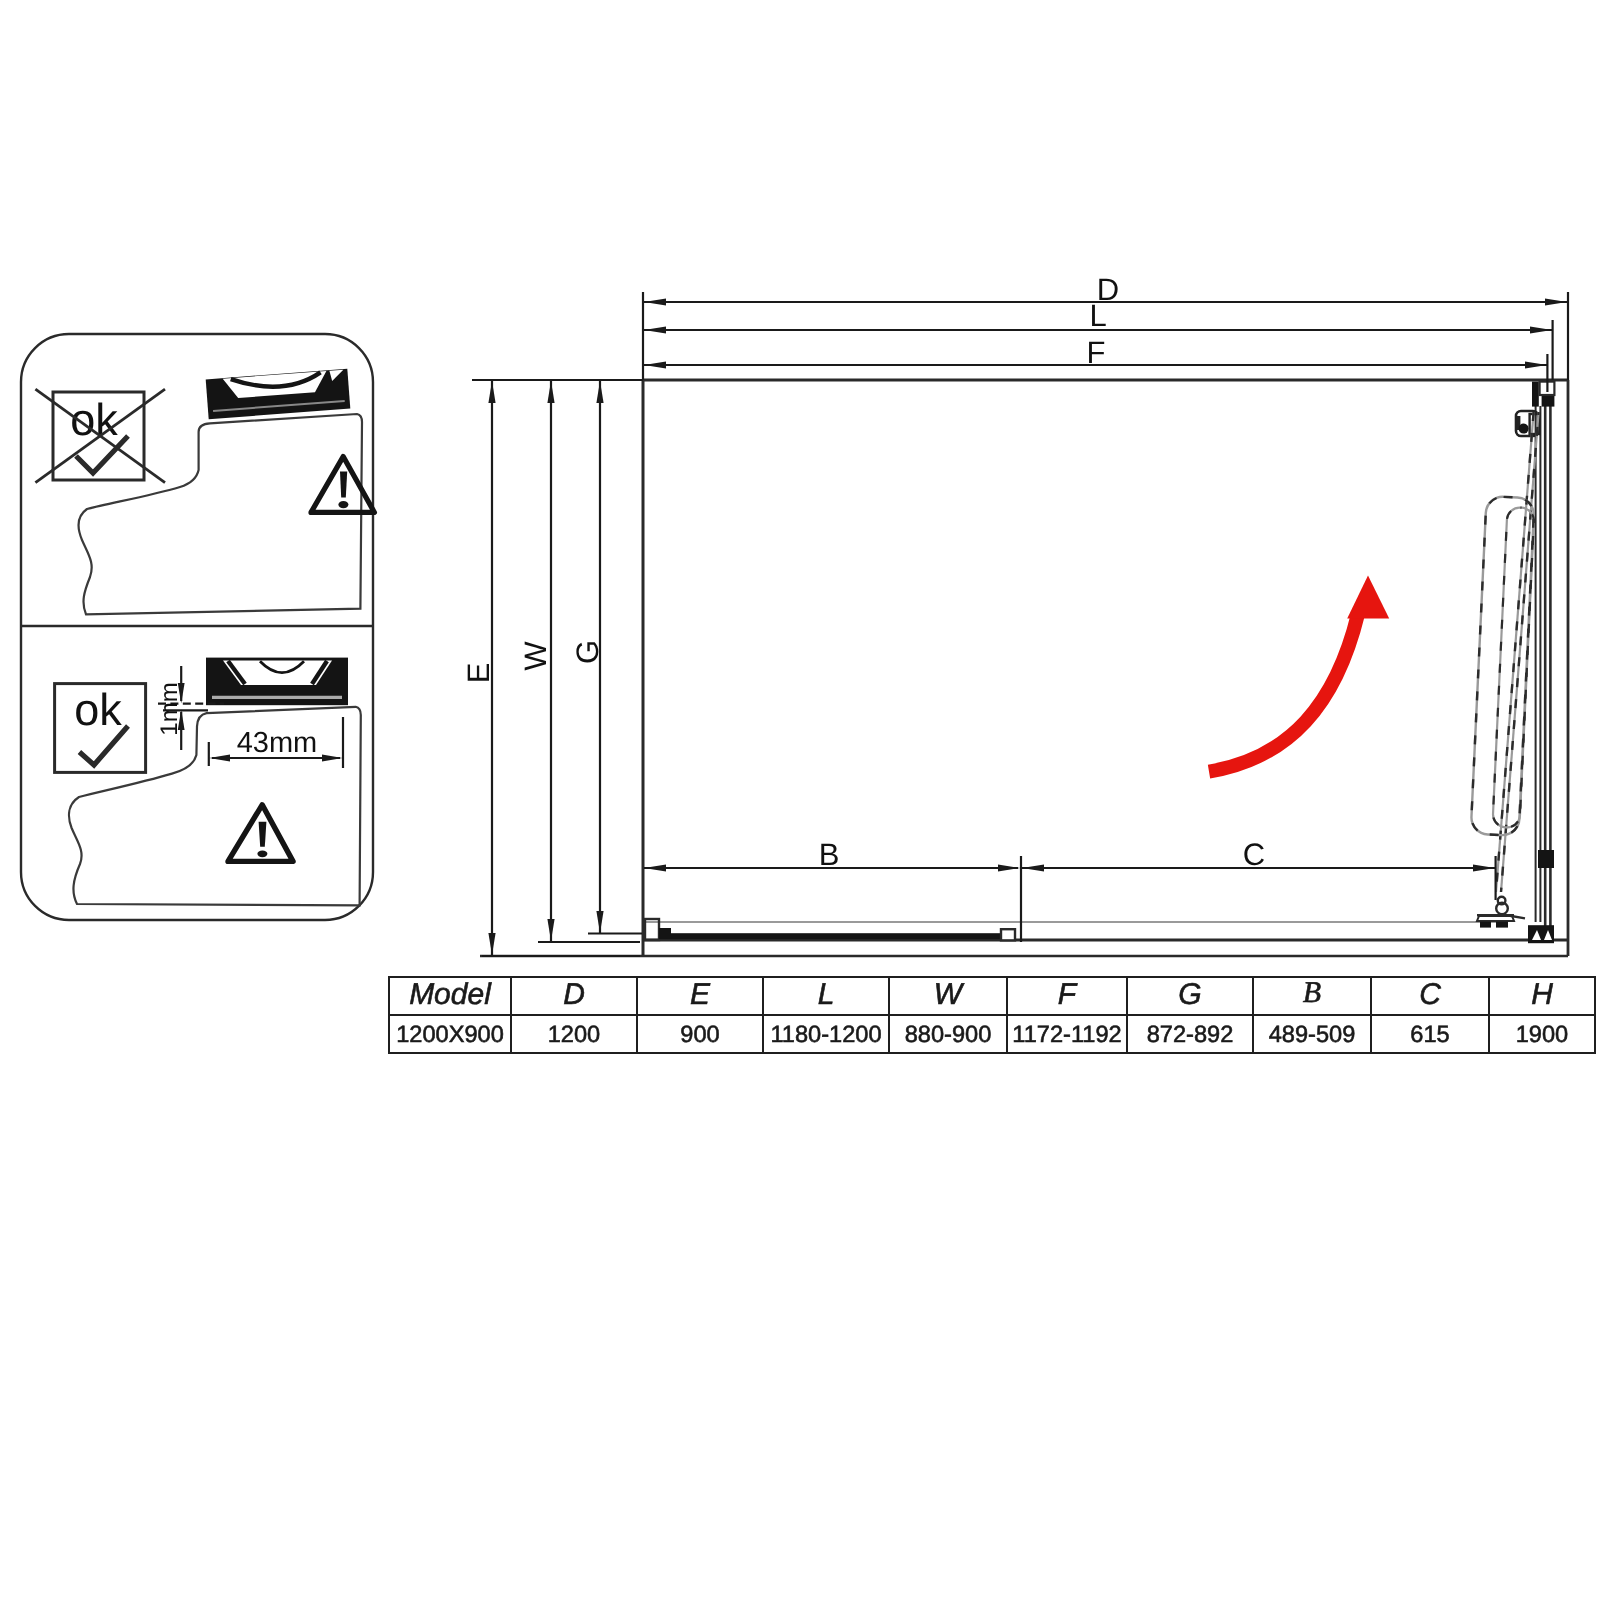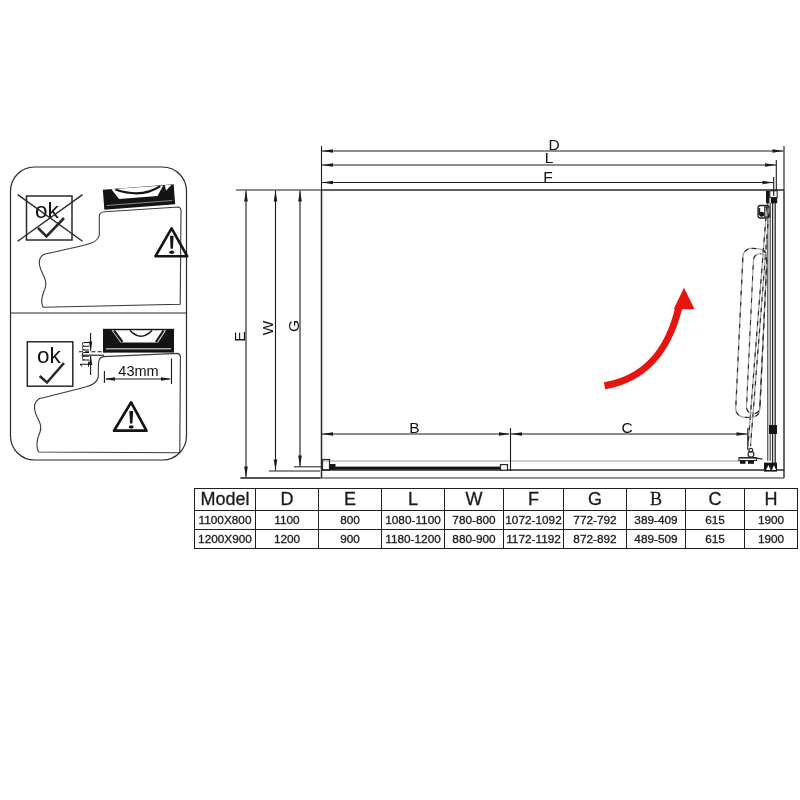--- a/index.html
+++ b/index.html
@@ -1,21 +1,21 @@
 <!DOCTYPE html>
 <html><head>
 <meta charset="utf-8">
 <style>
   html,body{margin:0;padding:0;background:#ffffff;width:800px;height:800px;overflow:hidden;}
   #page{position:relative;width:800px;height:800px;font-family:"Liberation Sans",sans-serif;transform:translateZ(0);}
   svg{position:absolute;left:0;top:0;}
   table{position:absolute;left:194px;top:488px;border-collapse:collapse;table-layout:fixed;
         font-family:"Liberation Sans",sans-serif;font-size:11.8px;color:#1a1a1a;width:604px;}
   td{border:1.2px solid #1f1f1f;text-align:center;padding:0;height:17.95px;white-space:nowrap;overflow:hidden;-webkit-text-stroke:0.3px #1a1a1a;}
-  tr:first-child td{font-size:18px;}
+  tr:first-child td{font-size:15px;font-style:italic;}
   .serifB{font-family:"Liberation Serif",serif;font-size:13px;}
 </style>
 </head>
 <body>
 <div id="page">
 <svg width="800" height="800" viewBox="0 0 800 800">
   <g fill="none" stroke="#2a2a2a" stroke-width="1.2">
 
     <g>
       <rect x="10.5" y="167" width="176" height="293" rx="24" stroke="#2a2a2a"></rect>
@@ -259,32 +259,20 @@
           <td>E</td>
           <td>L</td>
           <td>W</td>
           <td>F</td>
           <td>G</td>
           <td class="serifB">B</td>
           <td>C</td>
           <td>H</td>
         </tr>
   <tr>
-          <td>1100X800</td>
-          <td>1100</td>
-          <td>800</td>
-          <td>1080-1100</td>
-          <td>780-800</td>
-          <td>1072-1092</td>
-          <td>772-792</td>
-          <td>389-409</td>
-          <td>615</td>
-          <td>1900</td>
-        </tr>
-  <tr>
           <td>1200X900</td>
           <td>1200</td>
           <td>900</td>
           <td>1180-1200</td>
           <td>880-900</td>
           <td>1172-1192</td>
           <td>872-892</td>
           <td>489-509</td>
           <td>615</td>
           <td>1900</td>

